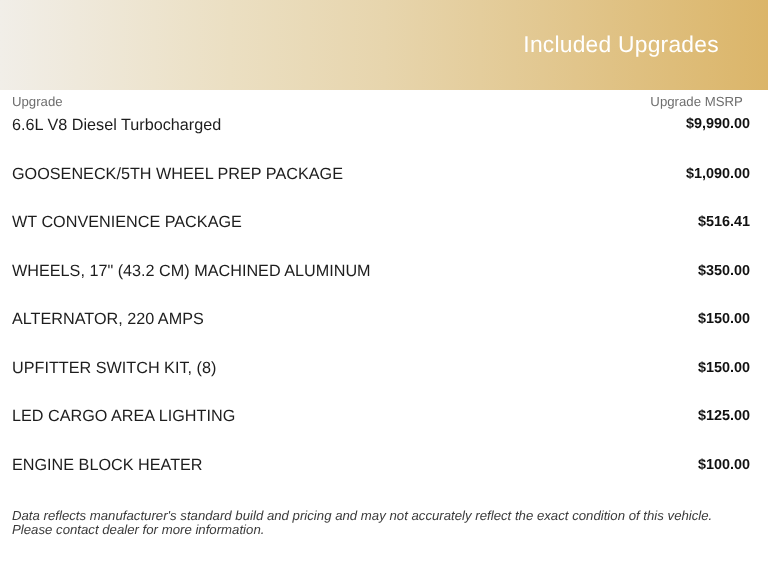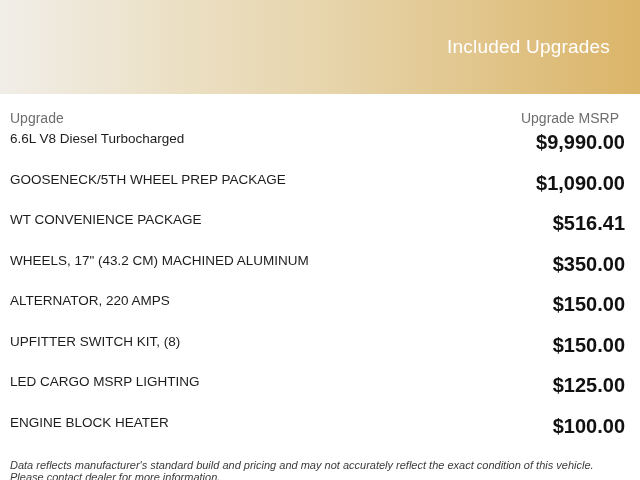--- a/index.html
+++ b/index.html
@@ -11,63 +11,63 @@
     font-family: "Liberation Sans", sans-serif;
     overflow: hidden;
   }
   .page {
     width: 640px;
     height: 480px;
     background: #ffffff;
     position: relative;
   }
   .header-band {
-    height: 94px;
+    height: 75px;
     background: linear-gradient(90deg, #f1eee8 0%, #ebdfc2 30%, #e7d5ad 50%, #dbb569 100%);
     display: flex;
     align-items: center;
     justify-content: flex-end;
-    padding-right: 30px;
+    padding-right: 41px;
     box-sizing: border-box;
   }
   .header-title {
     color: #ffffff;
     font-size: 19px;
     font-weight: 400;
     letter-spacing: 0.2px;
   }
   .upgrades-table {
     padding: 0 15px 0 10px;
   }
   .table-head {
     display: flex;
     align-items: baseline;
     justify-content: space-between;
-    margin-top: 16px;
-    font-size: 14px;
+    margin-top: 4px;
+    font-size: 11px;
     color: #6e6e6e;
   }
   .table-head .col-msrp {
     padding-right: 6px;
   }
   .rows {
     margin-top: 5px;
   }
   .row {
     height: 40.5px;
     display: flex;
     align-items: flex-start;
     justify-content: space-between;
   }
   .row .upgrade-name {
     font-size: 13.5px;
     color: #1d1d1d;
   }
   .row .upgrade-price {
-    font-size: 20px;
+    font-size: 12px;
     font-weight: 700;
     color: #111111;
   }
   .disclaimer {
     margin: 4px 10px 0 10px;
     font-size: 11px;
     font-style: italic;
     color: #3a3a3a;
   }
 </style>
@@ -111,21 +111,21 @@
         <span class="upgrade-name">ALTERNATOR, 220 AMPS</span>
         <span class="upgrade-price">$150.00</span>
       </div>
 
       <div class="row">
         <span class="upgrade-name">UPFITTER SWITCH KIT, (8)</span>
         <span class="upgrade-price">$150.00</span>
       </div>
 
       <div class="row">
-        <span class="upgrade-name">LED CARGO MSRP LIGHTING</span>
+        <span class="upgrade-name">LED CARGO AREA LIGHTING</span>
         <span class="upgrade-price">$125.00</span>
       </div>
 
       <div class="row">
         <span class="upgrade-name">ENGINE BLOCK HEATER</span>
         <span class="upgrade-price">$100.00</span>
       </div>
     </div>
 
   </div>

